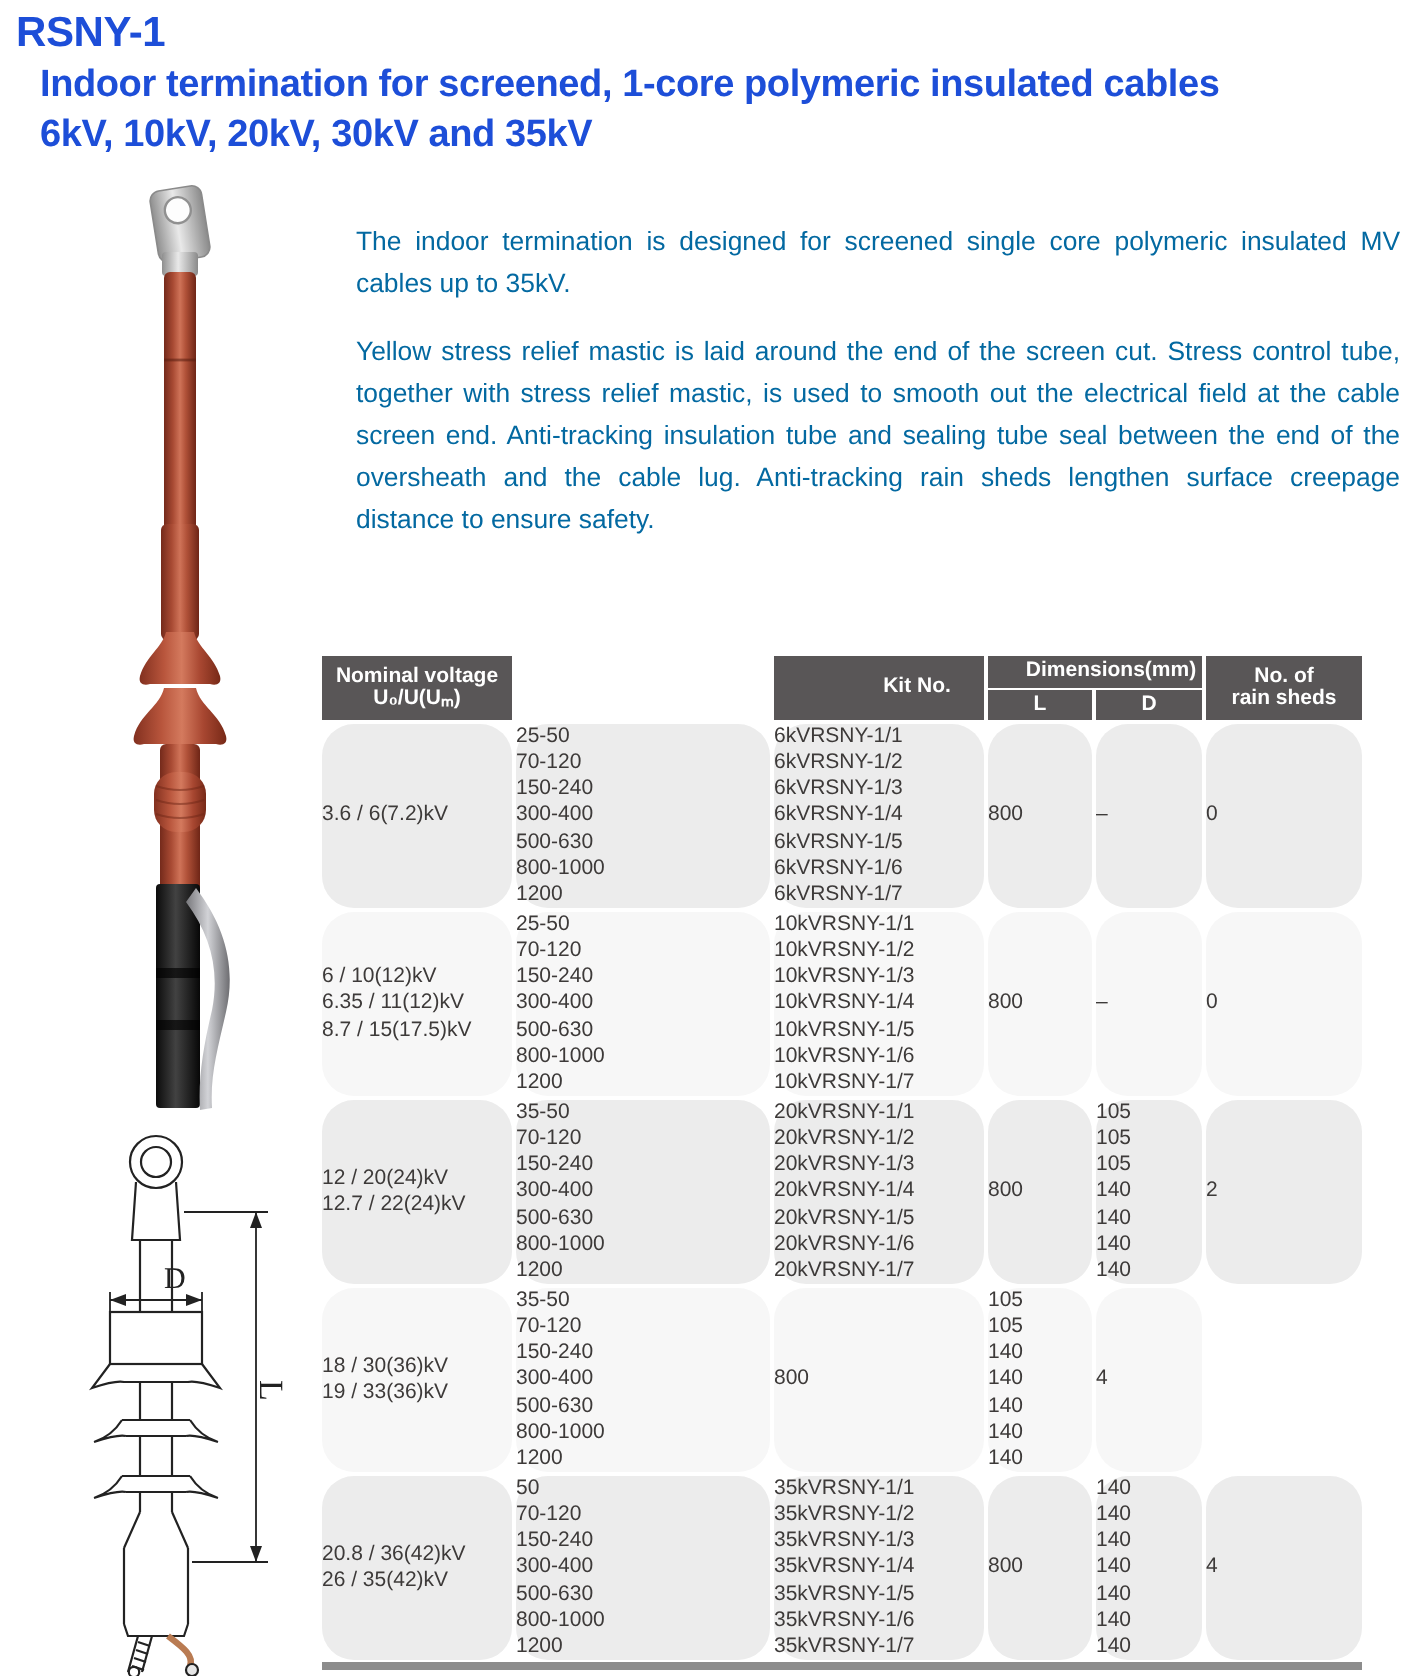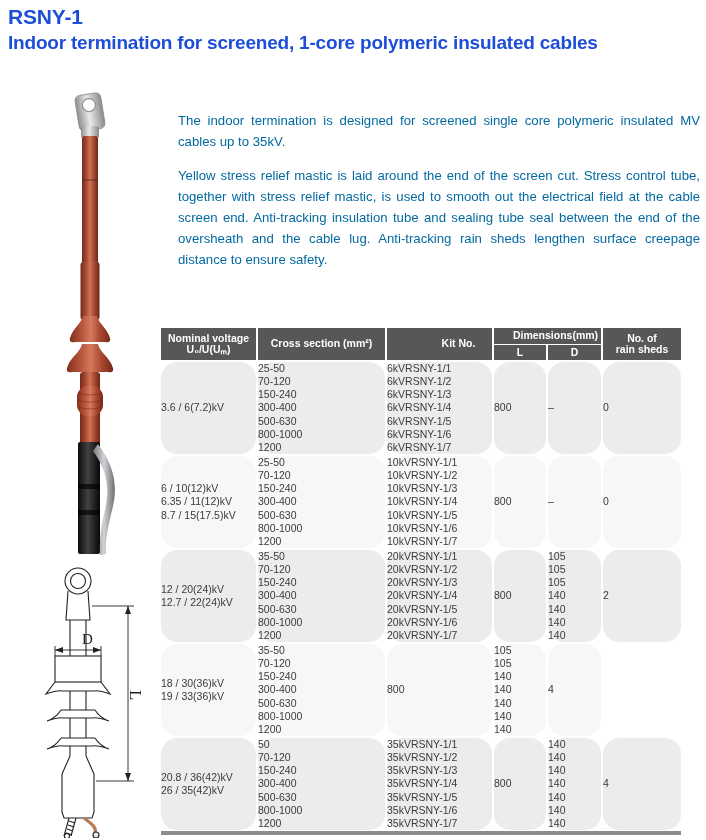--- a/index.html
+++ b/index.html
@@ -2,21 +2,21 @@
 <html><head>
 <meta charset="utf-8">
 <style>
   html,body{margin:0;padding:0;background:#fff;}
   .page{position:relative;width:706px;height:840px;background:#ffffff;overflow:hidden;
         font-family:"Liberation Sans",sans-serif;}
 
   
   .title-block{position:absolute;left:8px;top:4px;width:694px;color:#1d4ed8;font-weight:700;letter-spacing:-0.2px;}
   .title-model{font-size:21px;line-height:26px;}
-  .title-line{font-size:19px;line-height:25px;}
+  .title-line{font-size:19px;line-height:25px;margin-left:12px;}
 
   
   .intro{position:absolute;left:178px;top:110px;width:522px;color:#0369a1;font-size:13.2px;line-height:21px;text-align:justify;}
   .intro p{margin:0 0 13px 0;}
 
   
   .photo{position:absolute;left:14px;top:92px;width:152px;height:466px;}
   
   .drawing{position:absolute;left:14px;top:560px;width:160px;height:278px;}
 
@@ -45,20 +45,21 @@
   .dim-label{font-family:"Liberation Serif",serif;fill:#222;}
 </style>
 </head>
 <body>
 
 <div class="page">
 
   <div class="title-block">
     <div class="title-model">RSNY-1</div>
     <div class="title-line">Indoor termination for screened, 1-core polymeric insulated cables</div>
+    <div class="title-line">6kV, 10kV, 20kV, 30kV and 35kV</div>
   </div>
 
   <div class="intro">
     <p>The indoor termination is designed for screened single core polymeric insulated MV cables up to 35kV.</p>
     <p>Yellow stress relief mastic is laid around the end of the screen cut. Stress control tube, together with stress relief mastic, is used to smooth out the electrical field at the cable screen end. Anti-tracking insulation tube and sealing tube seal between the end of the oversheath and the cable lug. Anti-tracking rain sheds lengthen surface creepage distance to ensure safety.</p>
   </div>
 
   <div class="photo">
     <svg width="152" height="466" viewBox="0 0 152 466">
       <defs>
@@ -161,21 +162,20 @@
       <text class="dim-label" x="118" y="140" font-size="17" transform="rotate(90 122 134)">L</text>
     </svg>
   </div>
 
   <div class="vtable">
     <div class="thead">
       <div class="th c1">
         <div>Nominal voltage</div>
         <div>U₀/U(Uₘ)</div>
       </div>
-      <div class="th c2">Cross section (mm²)</div>
       <div class="th c3">Kit No.</div>
       <div class="th dims">Dimensions(mm)</div>
       <div class="th subl">L</div>
       <div class="th subd">D</div>
       <div class="th c6">
         <div>No. of</div>
         <div>rain sheds</div>
       </div>
     </div>
     <div class="tbody">

